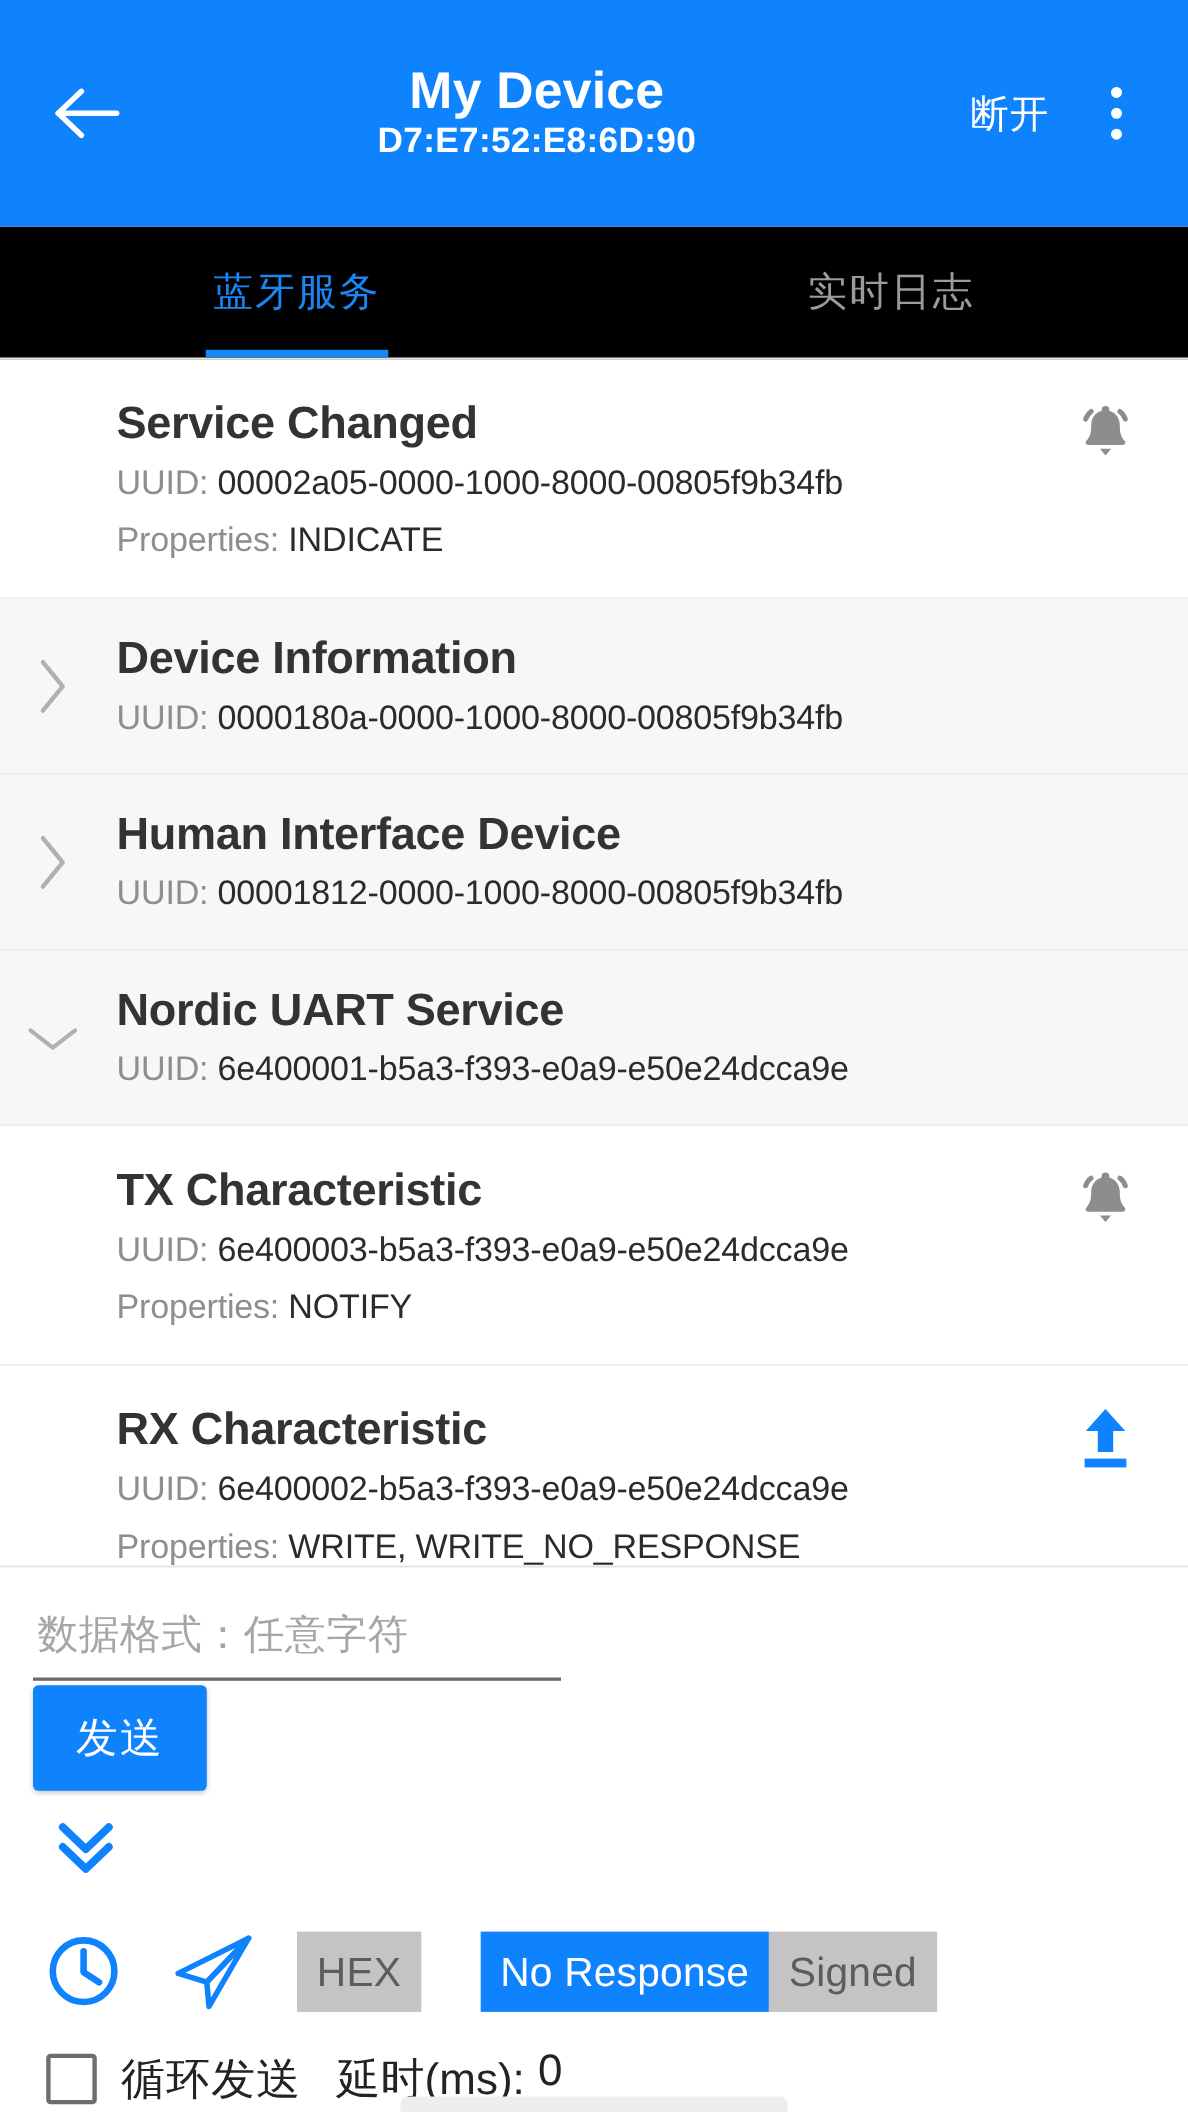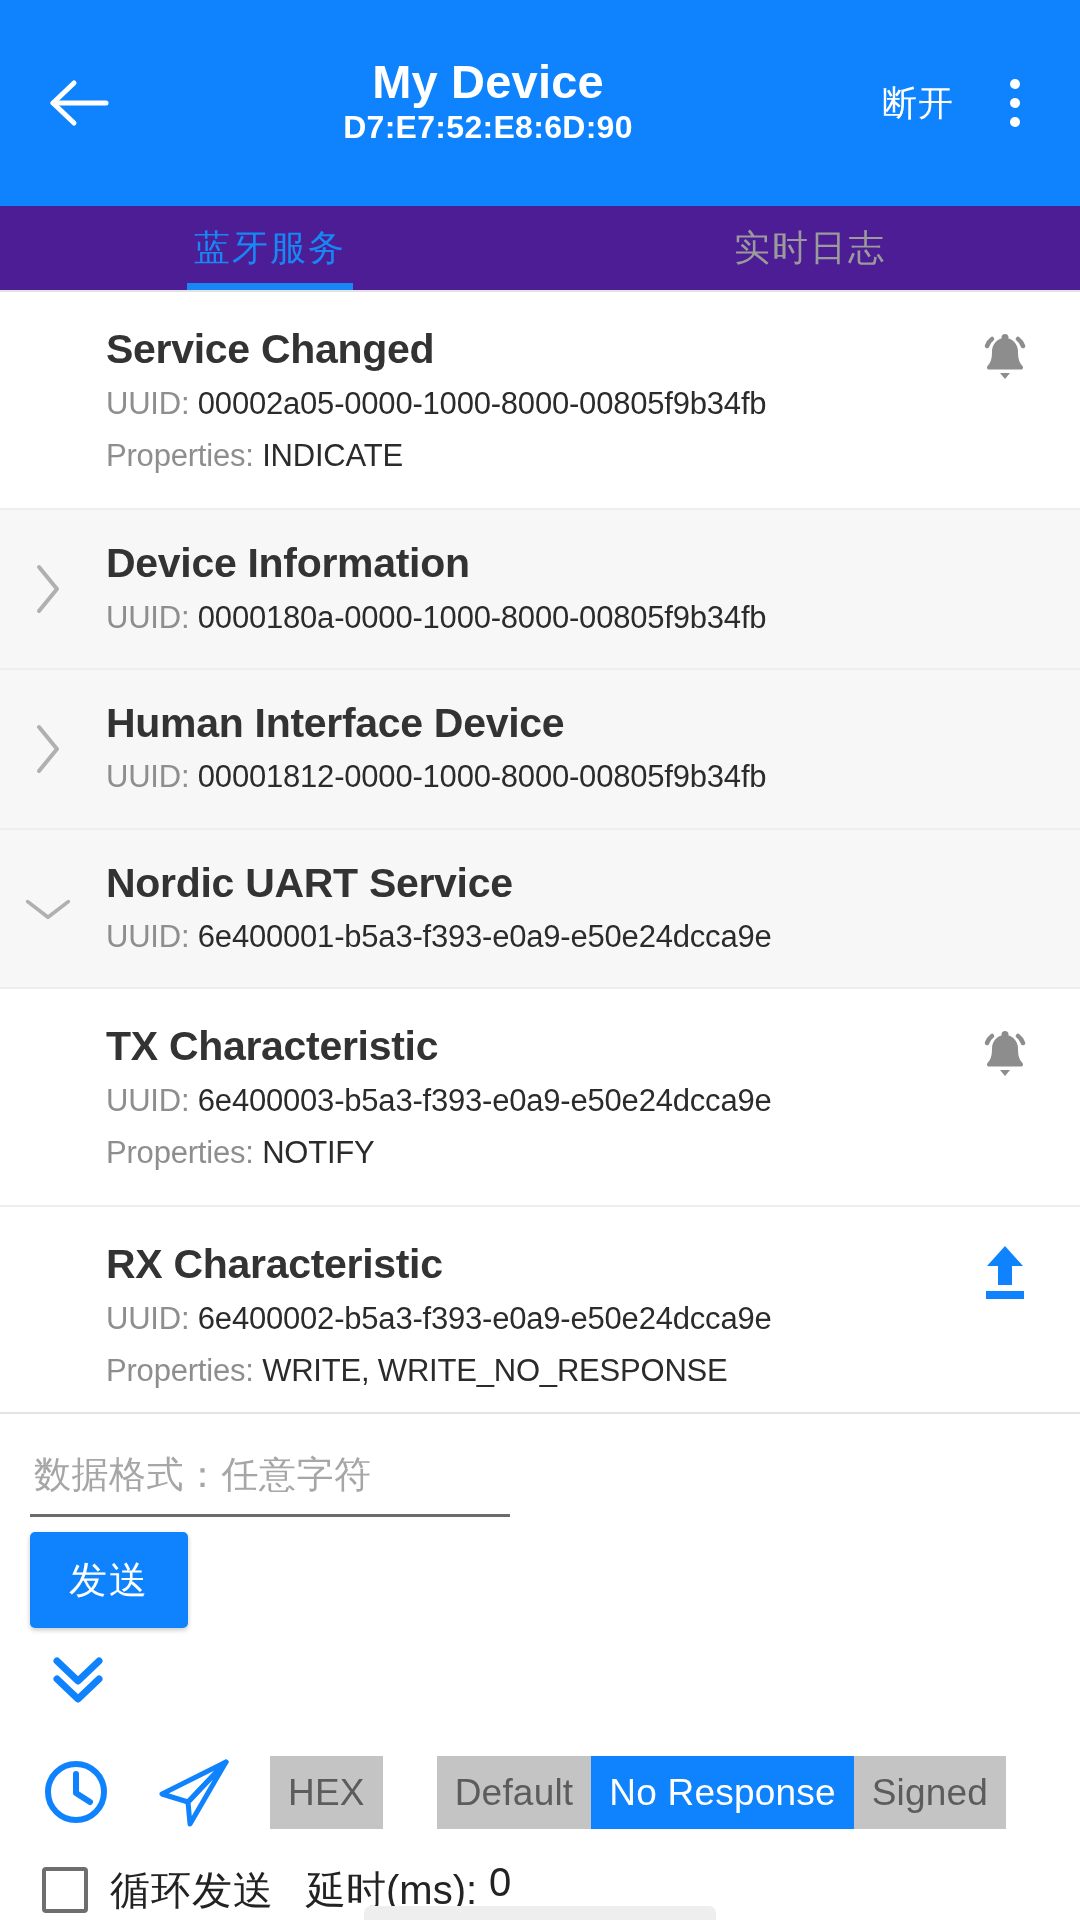--- a/index.html
+++ b/index.html
@@ -33,21 +33,21 @@
   .disconnect-btn {
     color: #ffffff; font-size: 35px; font-weight: normal;
     padding: 10px 14px; flex: none; white-space: nowrap;
     letter-spacing: 1px;
   }
   .overflow-btn { width: 74px; height: 84px; display:flex; flex-direction: column; align-items: center; justify-content: center; gap: 9px; flex: none; margin-left: 10px;}
   .dot { width: 10px; height: 10px; border-radius: 50%; background: #ffffff; }
 
   
   .tabbar {
-    height: 86px; background: #4c1d95;
+    height: 121px; background: #000000;
     display: flex; flex: none;
     border-bottom: 2px solid #e2e2e2;
     box-shadow: 0 1px 0 #f0f0f0;
   }
   .tab {
     flex: 1; display: flex; align-items: center; justify-content: center;
     position: relative; font-size: 36px; color: #9b9b9b; letter-spacing: 2px;
   }
   .tab.active { color: #1787f5; }
   .tab.active::after {
@@ -92,21 +92,21 @@
     letter-spacing: 0.5px;
   }
   .data-input::placeholder { color: #a6a6a6; }
   .send-btn {
     flex: none; background: #0f83fd; color: #ffffff;
     border: none; border-radius: 5px;
     font-family: "Liberation Sans", "DejaVu Sans", sans-serif;
     font-size: 38px; letter-spacing: 2px;
     width: 158px; height: 96px;
     box-shadow: 0 2px 5px rgba(0,0,0,0.22);
-    margin-top: 15px;
+    margin-top: 4px;
   }
   .chevron-dd { flex: none; width: 96px; height: 96px; display: flex; align-items: center; justify-content: center; margin-top: 2px;}
 
   .toolrow { display: flex; align-items: center; padding: 24px 42px 0 34px; gap: 0; }
   .toolicon { width: 84px; height: 84px; display: flex; align-items: center; justify-content: center; flex: none;}
   .spacer-a { width: 34px; flex: none; }
   .spacer-b { width: 54px; flex: none; }
   .seg { display: flex; flex: none; }
   .seg > div {
     background: #c4c4c4; color: #5c5c5c;
@@ -268,21 +268,20 @@
           <path d="M72 6 L8 38 L34 46 Z" fill="none" stroke="#0f83fd" stroke-width="5" stroke-linejoin="round"></path>
           <path d="M72 6 L34 46 L36 68 Z" fill="none" stroke="#0f83fd" stroke-width="5" stroke-linejoin="round"></path>
         </svg>
       </div>
       <div class="spacer-a"></div>
       <div class="seg">
         <div>HEX</div>
       </div>
       <div class="spacer-b"></div>
       <div class="seg">
-        <div>Default</div>
         <div class="on">No Response</div>
         <div>Signed</div>
       </div>
     </div>
 
     <div class="optrow">
       <div class="cbox"></div>
       <div class="cb-label">循环发送</div>
       <div class="delay-label">延时(ms):</div>
       <input class="delay-input" type="text" value="0" style="">

